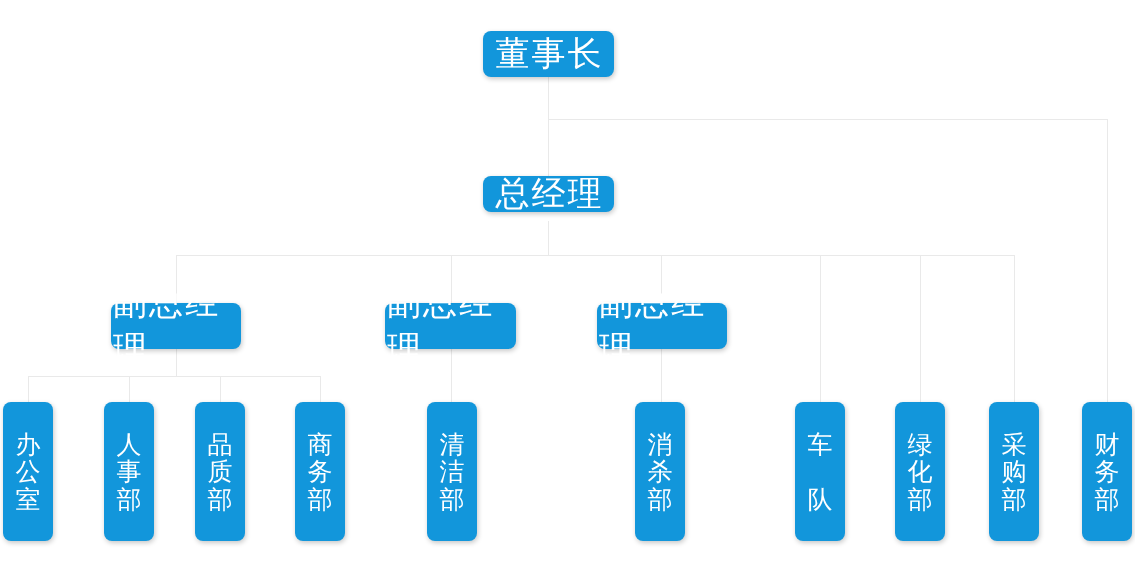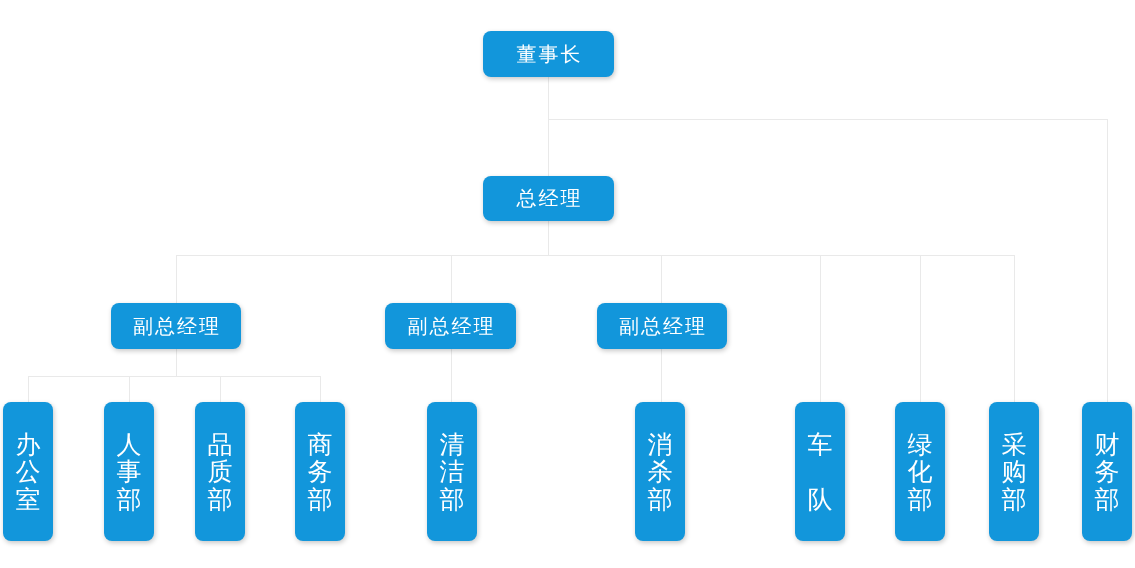--- a/index.html
+++ b/index.html
@@ -31,21 +31,21 @@
     border-radius: 8px;
     box-shadow: 1px 2px 5px rgba(0,0,0,0.22);
     display: flex;
     align-items: center;
     justify-content: center;
     z-index: 2;
   }
   .node.hbox {
     width: 131px;
     height: 46px;
-    font-size: 20px;
+    font-size: 34px;
     letter-spacing: 2px;
     padding-left: 2px; 
   }
   .node.vbox {
     width: 50px;
     height: 139px;
   }
   .vlabel {
     height: 80px;
     display: flex;
@@ -82,21 +82,21 @@
 
   <div class="line v" style="left:176px; top:349px; height:27px;"></div>
   <div class="line h" style="left:28px; top:376px; width:292px;"></div>
   <div class="line v" style="left:28px; top:376px; height:26px;"></div>
   <div class="line v" style="left:129px; top:376px; height:26px;"></div>
   <div class="line v" style="left:220px; top:376px; height:26px;"></div>
   <div class="line v" style="left:320px; top:376px; height:26px;"></div>
 
   <div class="node hbox" style="left:483px; top:31px;">董事长</div>
 
-  <div class="node hbox" style="left:483px; top:176px; height:45px;">总经理</div>
+  <div class="node hbox" style="left:483px; top:176px; height:36px;">总经理</div>
 
   <div class="node hbox" style="left:111px; top:303px; width:130px;">副总经理</div>
   <div class="node hbox" style="left:385px; top:303px;">副总经理</div>
   <div class="node hbox" style="left:597px; top:303px; width:130px;">副总经理</div>
 
   <div class="node vbox" style="left:3px; top:402px;">
     <div class="vlabel">
         <span class="vc">办</span>
         <span class="vc">公</span>
         <span class="vc">室</span>

